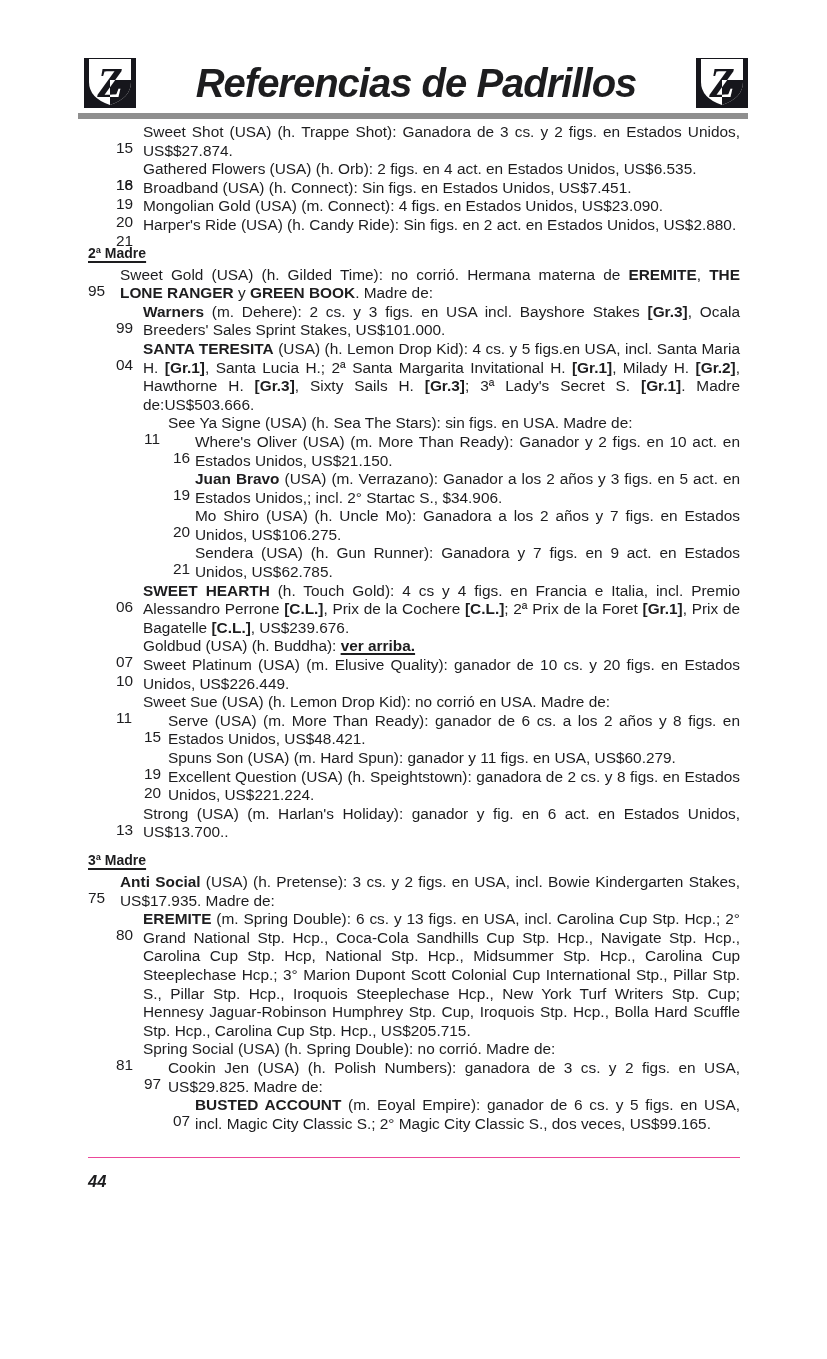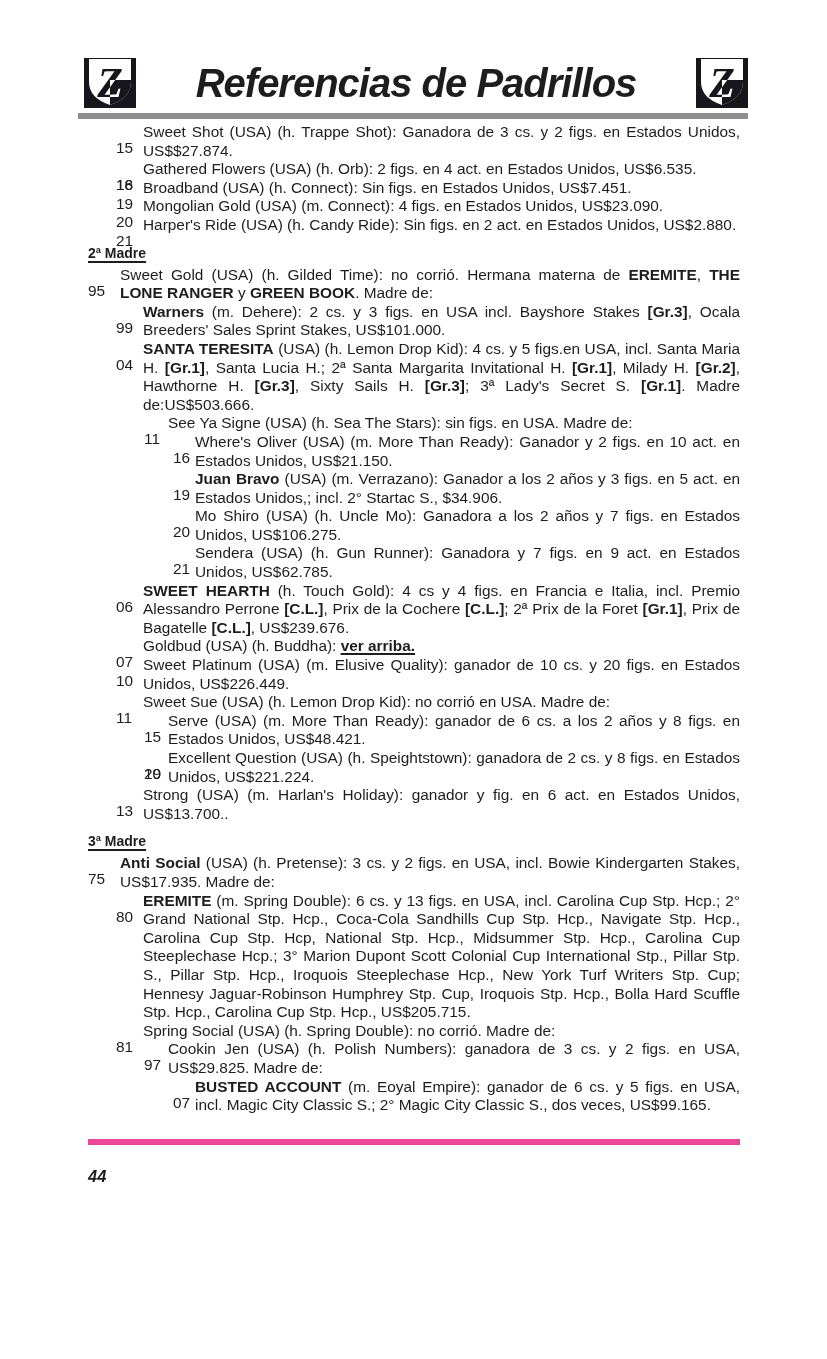--- a/index.html
+++ b/index.html
@@ -20,21 +20,21 @@
   .entry .num{position:absolute;top:16px;}
   .entry.lvl0{padding-left:32px;}  .entry.lvl0 .num{left:0;}
   .entry.lvl1{padding-left:55px;}  .entry.lvl1 .num{left:28px;}
   .entry.lvl2{padding-left:80px;}  .entry.lvl2 .num{left:56px;}
   .entry.lvl3{padding-left:107px;} .entry.lvl3 .num{left:85px;}
   .section-heading{font-weight:bold;font-size:14px;line-height:20px;margin:8px 0 3px 0;}
   .section-heading .heading-text{text-decoration:underline;text-decoration-thickness:2px;text-underline-offset:3px;}
   b{font-weight:bold;}
   .u{text-decoration:underline;text-decoration-thickness:2px;text-underline-offset:2px;font-weight:bold;}
   
-  footer{margin-top:24px;border-top:6px solid #ec4899;padding-top:22px;
+  footer{margin-top:24px;border-top:1px solid #ec4899;padding-top:14px;
          display:flex;justify-content:space-between;align-items:baseline;
          font-weight:bold;font-style:italic;font-size:16.5px;}
   svg text{user-select:none;}
 </style>
 </head>
 <body>
 
 <div class="page">
 
   <header>
@@ -96,21 +96,21 @@
       <div class="entry lvl2"><span class="num">11</span><span class="body"><span>See Ya Signe (USA) (h. Sea The Stars): sin figs. en USA. Madre de:</span></span></div>
       <div class="entry lvl3"><span class="num">16</span><span class="body"><span>Where's Oliver (USA) (m. More Than Ready): Ganador y 2 figs. en 10 act. en Estados Unidos, US$21.150.</span></span></div>
       <div class="entry lvl3"><span class="num">19</span><span class="body"><b>Juan Bravo</b><span> (USA) (m. Verrazano): Ganador a los 2 años y 3 figs. en 5 act. en Estados Unidos,; incl. 2° Startac S., $34.906.</span></span></div>
       <div class="entry lvl3"><span class="num">20</span><span class="body"><span>Mo Shiro (USA) (h. Uncle Mo): Ganadora a los 2 años y 7 figs. en Estados Unidos, US$106.275.</span></span></div>
       <div class="entry lvl3"><span class="num">21</span><span class="body"><span>Sendera (USA) (h. Gun Runner): Ganadora y 7 figs. en 9 act. en Estados Unidos, US$62.785.</span></span></div>
       <div class="entry lvl1"><span class="num">06</span><span class="body"><b>SWEET HEARTH</b><span> (h. Touch Gold): 4 cs y 4 figs. en Francia e Italia, incl. Premio Alessandro Perrone </span><b>[C.L.]</b><span>, Prix de la Cochere </span><b>[C.L.]</b><span>; 2ª Prix de la Foret </span><b>[Gr.1]</b><span>, Prix de Bagatelle </span><b>[C.L.]</b><span>, US$239.676.</span></span></div>
       <div class="entry lvl1"><span class="num">07</span><span class="body"><span>Goldbud (USA) (h. Buddha): </span><b class="u">ver arriba.</b></span></div>
       <div class="entry lvl1"><span class="num">10</span><span class="body"><span>Sweet Platinum (USA) (m. Elusive Quality): ganador de 10 cs. y 20 figs. en Estados Unidos, US$226.449.</span></span></div>
       <div class="entry lvl1"><span class="num">11</span><span class="body"><span>Sweet Sue (USA) (h. Lemon Drop Kid): no corrió en USA. Madre de:</span></span></div>
       <div class="entry lvl2"><span class="num">15</span><span class="body"><span>Serve (USA) (m. More Than Ready): ganador de 6 cs. a los 2 años y 8 figs. en Estados Unidos, US$48.421.</span></span></div>
-      <div class="entry lvl2"><span class="num">19</span></div>
+      <div class="entry lvl2"><span class="num">19</span><span class="body"><span>Spuns Son (USA) (m. Hard Spun): ganador y 11 figs. en USA, US$60.279.</span></span></div>
       <div class="entry lvl2"><span class="num">20</span><span class="body"><span>Excellent Question (USA) (h. Speightstown): ganadora de 2 cs. y 8 figs. en Estados Unidos, US$221.224.</span></span></div>
       <div class="entry lvl1"><span class="num">13</span><span class="body"><span>Strong (USA) (m. Harlan's Holiday): ganador y fig. en 6 act. en Estados Unidos, US$13.700..</span></span></div>
       <div class="section-heading"><span class="heading-text">3ª Madre</span></div>
       <div class="entry lvl0"><span class="num">75</span><span class="body"><b>Anti Social</b><span> (USA) (h. Pretense): 3 cs. y 2 figs. en USA, incl. Bowie Kindergarten Stakes, US$17.935.  Madre de:</span></span></div>
       <div class="entry lvl1"><span class="num">80</span><span class="body"><b>EREMITE</b><span> (m. Spring Double): 6 cs. y 13 figs. en USA, incl. Carolina Cup Stp. Hcp.; 2° Grand National Stp. Hcp., Coca-Cola Sandhills Cup Stp. Hcp., Navigate Stp. Hcp., Carolina Cup Stp. Hcp, National Stp. Hcp., Midsummer Stp. Hcp., Carolina Cup Steeplechase Hcp.; 3° Marion Dupont Scott Colonial Cup International Stp., Pillar Stp. S., Pillar Stp. Hcp., Iroquois Steeplechase Hcp., New York Turf Writers Stp. Cup; Hennesy Jaguar-Robinson Humphrey Stp. Cup, Iroquois Stp. Hcp., Bolla Hard Scuffle Stp. Hcp., Carolina Cup Stp. Hcp., US$205.715.</span></span></div>
       <div class="entry lvl1"><span class="num">81</span><span class="body"><span>Spring Social (USA) (h. Spring Double): no corrió. Madre de:</span></span></div>
       <div class="entry lvl2"><span class="num">97</span><span class="body"><span>Cookin Jen (USA) (h. Polish Numbers): ganadora de 3 cs. y 2 figs. en USA, US$29.825. Madre de:</span></span></div>
       <div class="entry lvl3"><span class="num">07</span><span class="body"><b>BUSTED ACCOUNT</b><span> (m. Eoyal Empire): ganador de 6 cs. y 5 figs. en USA, incl. Magic City Classic S.; 2° Magic City Classic S., dos veces, US$99.165.</span></span></div>
     </main>
 

